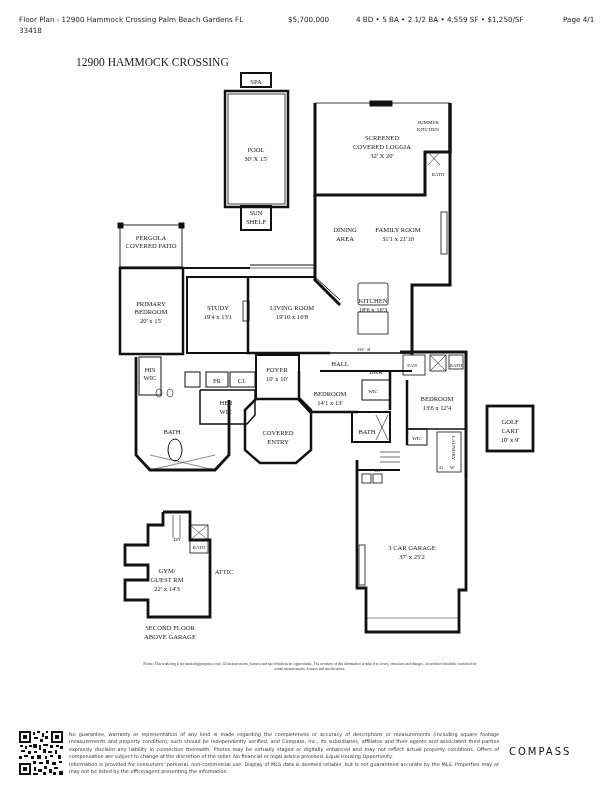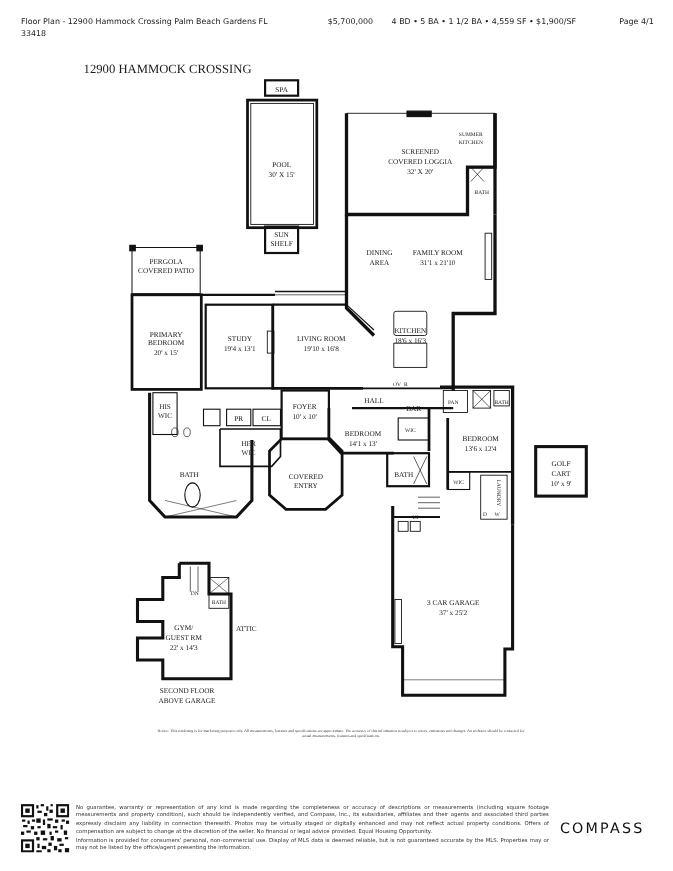--- a/index.html
+++ b/index.html
@@ -1,38 +1,38 @@
 <!DOCTYPE html>
 <html><head>
 <meta charset="utf-8">
 <style>
   html, body { margin:0; padding:0; background:#ffffff; }
   body { width:612px; height:792px; position:relative; overflow:hidden; font-family:"DejaVu Sans", sans-serif; color:#111; }
   .hdr { position:absolute; top:14px; font-size:7.2px; font-weight:normal; line-height:11px; color:#1a1a1a; }
   .hdr-title { left:19px; width:240px; }
-  .hdr-price { left:298px;text-align:right; }
+  .hdr-price { left:288px;text-align:right; }
   .hdr-stats { left:356px; }
   .hdr-page { left:563px; }
   .plan { position:absolute; left:0; top:0; width:612px; height:792px; }
   .plan text { font-family:"Liberation Serif", serif; fill:#1a1a1a; }
   .plan-title { font-size:11.5px; }
   .lbl { font-size:6.6px; }
   .lbl-sm { font-size:5px; }
   .notice { position:absolute; left:140px; top:662px; width:340px; font-family:"Liberation Serif", serif; font-size:3.6px; line-height:5px; text-align:center; color:#333; }
   .qr { position:absolute; left:19px; top:731px; width:44px; height:44px; }
   .disclaimer { position:absolute; left:69px; top:731px; width:430px; font-size:4.9px; line-height:7.4px; color:#333; text-align:justify; }
   .disclaimer p { margin:0; }
-  .brand { position:absolute; left:509px; top:746px; font-size:13px; letter-spacing:2px; font-weight:normal; color:#111; }
+  .brand { position:absolute; left:509px; top:746px; font-size:10px; letter-spacing:2px; font-weight:normal; color:#111; }
 </style>
 </head>
 <body>
 
 <div class="hdr hdr-title">Floor Plan - 12900 Hammock Crossing Palm Beach Gardens FL 33418</div>
 <div class="hdr hdr-price">$5,700,000</div>
-<div class="hdr hdr-stats">4 BD • 5 BA • 1 1/2 BA • 4,559 SF • $1,900/SF</div>
+<div class="hdr hdr-stats">4 BD • 5 BA • 2 1/2 BA • 4,559 SF • $1,250/SF</div>
 <div class="hdr hdr-page">Page 4/1</div>
 
 <svg class="plan" viewBox="0 0 612 792" xmlns="http://www.w3.org/2000/svg">
   <text class="plan-title" x="76" y="66">12900 HAMMOCK CROSSING</text>
 
   <g fill="none" stroke="#111">
 
     <rect x="241" y="73" width="30" height="14" stroke-width="2"></rect>
     <rect x="225" y="91" width="63" height="116" stroke-width="2.5"></rect>
     <rect x="228" y="94" width="57" height="110" stroke-width="0.8"></rect>

